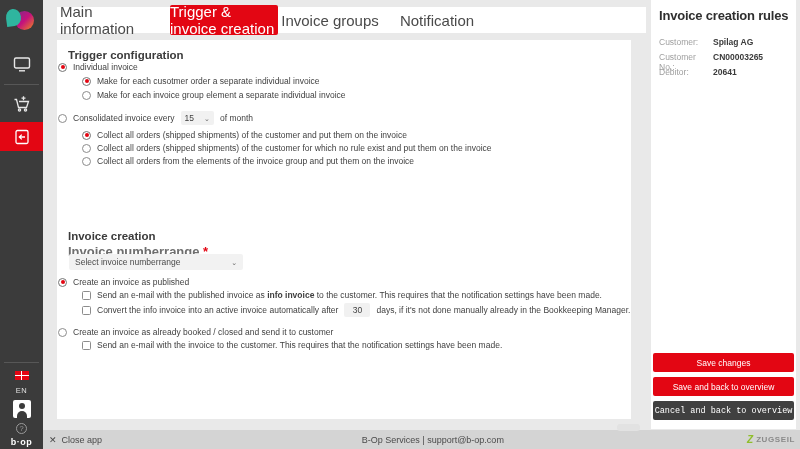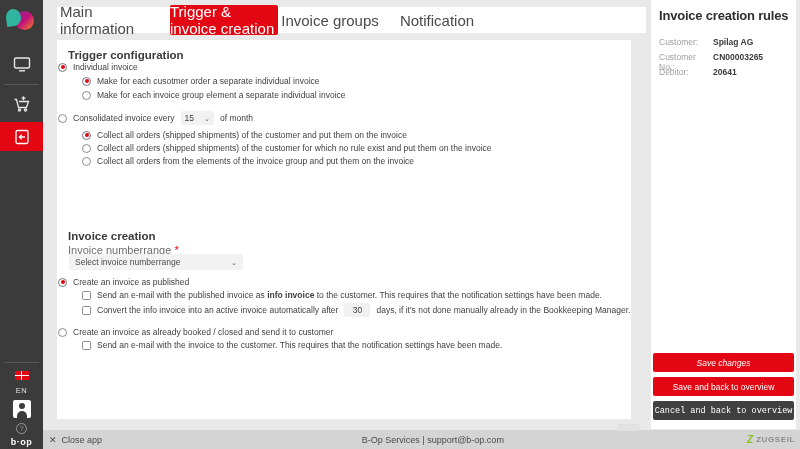--- a/index.html
+++ b/index.html
@@ -37,21 +37,21 @@
   .main-panel { position:absolute; left:57px; top:40px; width:574px; height:379px; background:#fff; }
   .h-section { position:absolute; left:11px; font-size:11.5px; font-weight:bold; color:#3b3b3b; white-space:nowrap; }
   .row { position:absolute; display:flex; align-items:center; gap:6px; font-size:8.5px; color:#3f3f3f; white-space:nowrap; }
   .radio { width:9px; height:9px; border:1px solid #8c8c8c; border-radius:50%; background:#fff; flex:0 0 auto; position:relative; }
   .radio.checked { border-color:#757575; }
   .radio.checked::after { content:""; position:absolute; left:1.5px; top:1.5px; width:4px; height:4px; background:#e30613; border-radius:50%; }
   .checkbox { width:9px; height:9px; border:1px solid #8c8c8c; border-radius:1.5px; background:#fff; flex:0 0 auto; }
   .chip { background:#f1f1f1; border-radius:2px; height:14px; padding:0 4px; font-size:8.5px; color:#3f3f3f;
           display:inline-flex; align-items:center; justify-content:center; gap:10px; }
   .chev { color:#666; font-size:7px; line-height:1; }
-  .field-label { position:absolute; left:11px; font-size:11px; color:#6e6e6e; white-space:nowrap; }
+  .field-label { position:absolute; left:11px; font-size:13px; color:#6e6e6e; white-space:nowrap;font-weight:bold; }
   .req { color:#e30613; }
   .select { position:absolute; left:12px; width:174px; height:16px; background:#f2f2f2; border-radius:2px;
             display:flex; align-items:center; justify-content:space-between; padding:0 6px; font-size:8.5px; color:#4a4a4a; }
   b.emph { font-weight:bold; }
 
   
   .right-panel { position:absolute; left:651px; top:0; width:145px; height:429px; background:#fff; }
   .rp-title { position:absolute; left:8px; top:8px; font-size:13px; font-weight:bold; color:#2f2f2f; letter-spacing:-0.2px; white-space:nowrap; }
   .rp-row { position:absolute; left:8px; width:132px; display:flex; font-size:8.5px; }
   .rp-label { width:54px; color:#9e9e9e; flex:0 0 auto; }
@@ -216,21 +216,21 @@
       <span class="rp-value">Spilag AG</span>
     </div>
     <div class="rp-row" style="top:52px;">
       <span class="rp-label">Customer No.:</span>
       <span class="rp-value">CN00003265</span>
     </div>
     <div class="rp-row" style="top:67px;">
       <span class="rp-label">Debitor:</span>
       <span class="rp-value">20641</span>
     </div>
-    <button class="rp-btn red" style="top:353px;font-style:italic;">Save changes</button>
+    <button class="rp-btn red" style="top:353px;">Save changes</button>
     <button class="rp-btn red" style="top:377px;">Save and back to overview</button>
     <button class="rp-btn gray" style="top:401px;">Cancel and back to overview</button>
   </div>
 
   <div class="scroll-nub"></div>
 
   <div class="footer">
     <div class="close-app">
       <span class="close-x">✕</span>
       <span>Close app</span>

